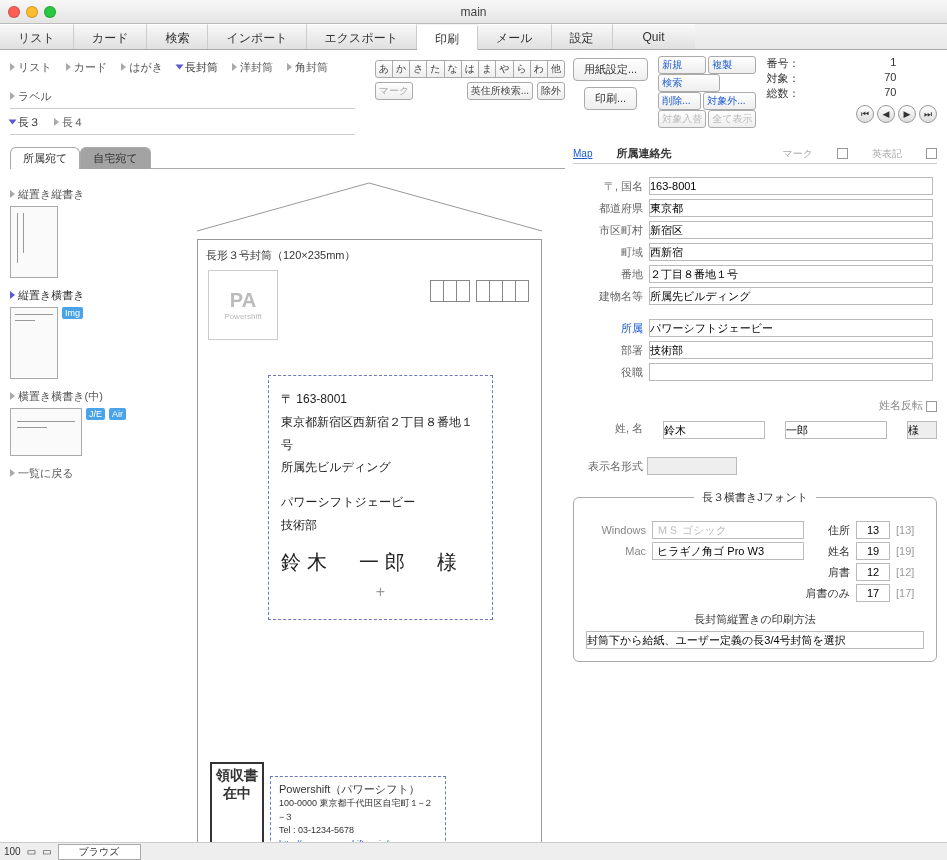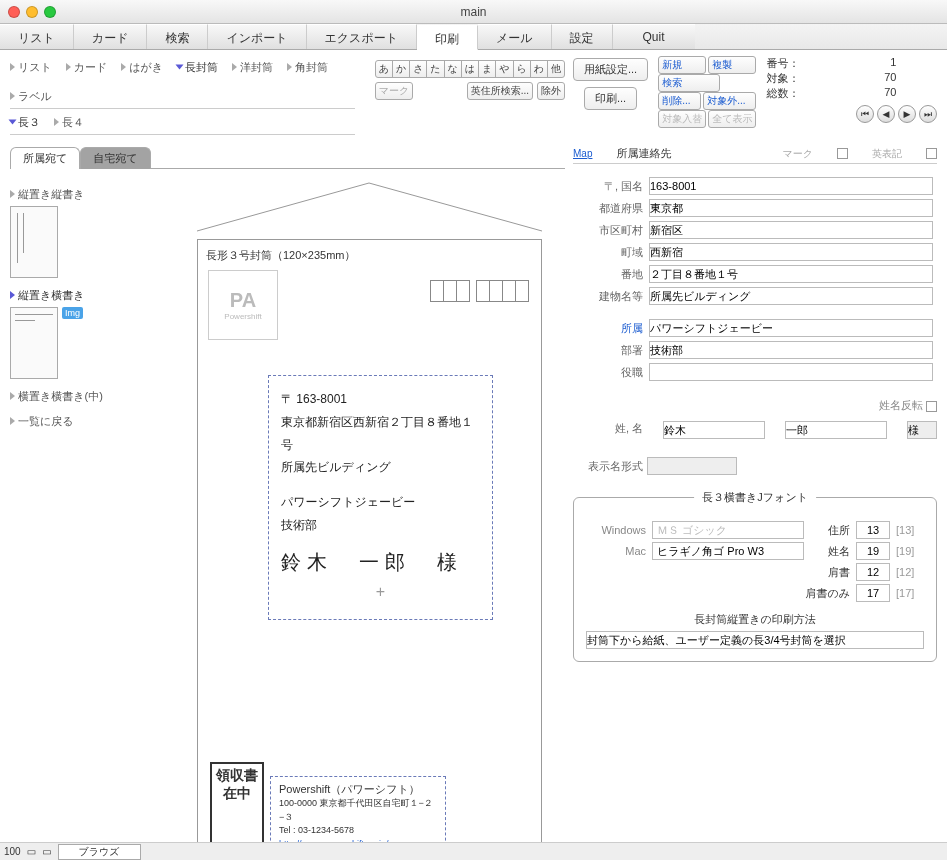--- a/index.html
+++ b/index.html
@@ -161,20 +161,28 @@
         <div style="display:flex; align-items:flex-start; gap:4px; margin-top:4px">
           <div class="thumb">
             <div style="position:absolute;top:6px;left:4px;right:4px;height:4px;border-top:1px solid #999"></div>
             <div style="position:absolute;top:12px;left:4px;width:20px;height:4px;border-top:1px solid #999"></div>
           </div>
           <span class="badge">Img</span>
         </div>
       </div>
       <div class="layoutItem">
         <div class="subtab"><span class="tri"></span><span>横置き横書き(中)</span></div>
+        <div style="display:flex; align-items:flex-start; gap:4px; margin-top:4px">
+          <div class="thumb land">
+            <div style="position:absolute;top:12px;left:6px;right:6px;border-top:1px solid #999"></div>
+            <div style="position:absolute;top:18px;left:6px;width:30px;border-top:1px solid #999"></div>
+          </div>
+          <span class="badge">J/E</span>
+          <span class="badge">Air</span>
+        </div>
       </div>
       <div class="layoutItem">
         <div class="subtab"><span class="tri"></span><span>一覧に戻る</span></div>
       </div>
     </div>
 
     <div style="flex:1; padding-top:60px; position:relative;">
       <svg class="flap" width="345" height="70" style="position:absolute; top:12px; left:22px;">
         <polyline points="0,50 172,2 345,50" fill="none" stroke="#999" stroke-width="1"></polyline>
       </svg>
@@ -261,21 +269,21 @@
         <div class="roundBtn">⏮</div>
         <div class="roundBtn">◀</div>
         <div class="roundBtn">▶</div>
         <div class="roundBtn">⏭</div>
       </div>
     </div>
   </div>
 
   <div style="display:flex; align-items:center; gap:24px; margin-top:18px; border-bottom:1px solid #ccc; padding-bottom:2px;">
     <span class="linkBtn">Map</span>
-    <span style="font-weight:normal">所属連絡先</span>
+    <span style="font-weight:bold">所属連絡先</span>
     <span style="flex:1"></span>
     <span style="color:#aaa; font-size:10px">マーク</span>
     <span class="checkbox-sq"></span>
     <span style="color:#aaa; font-size:10px; ">英表記</span>
     <span class="checkbox-sq"></span>
   </div>
 
   <table class="fieldsTbl">
     <tbody>
           <tr>

